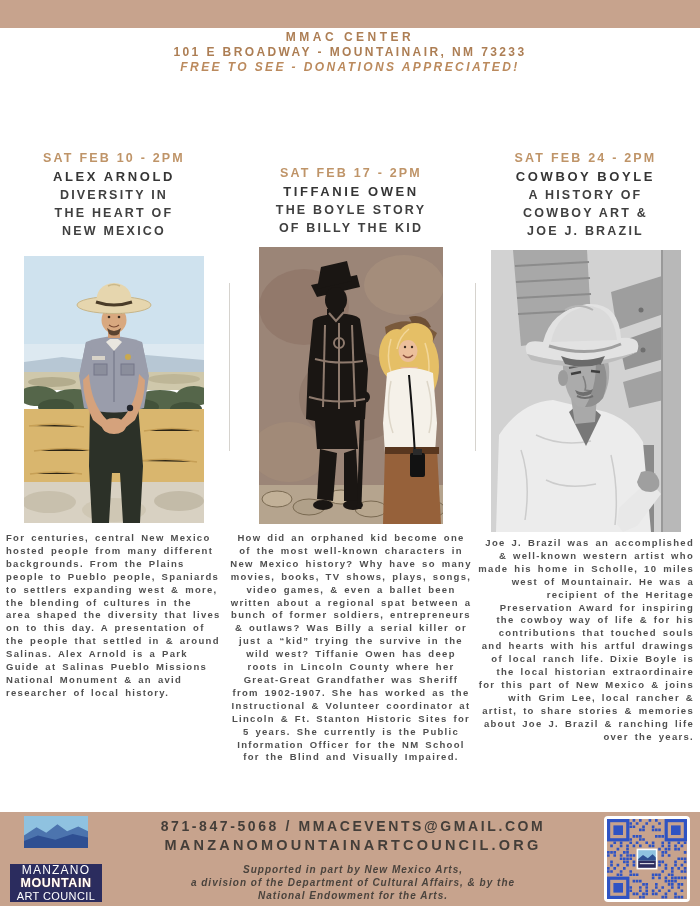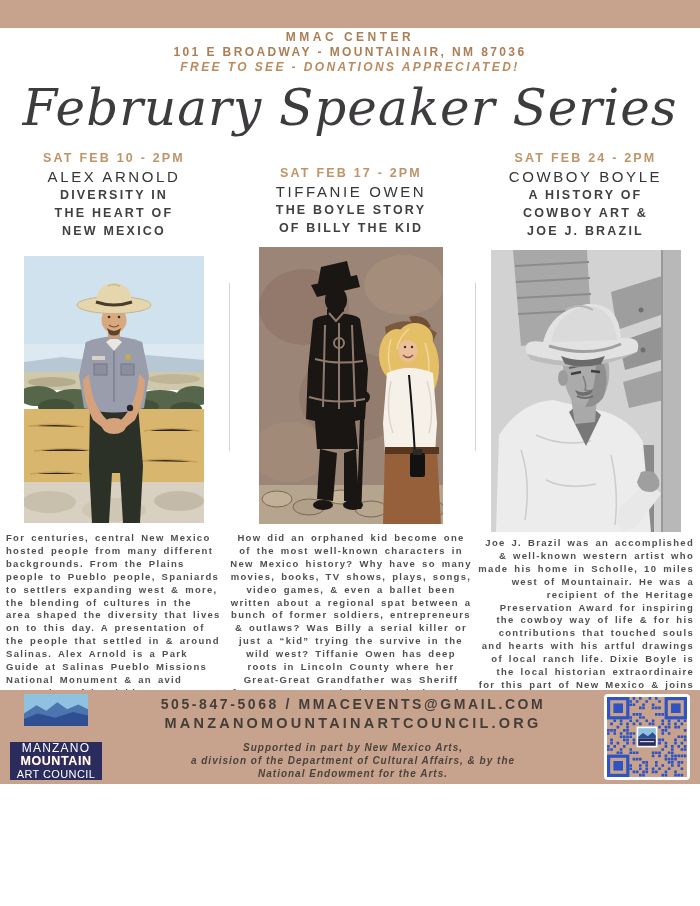--- a/index.html
+++ b/index.html
@@ -1,30 +1,30 @@
 <!DOCTYPE html>
 <html><head>
 <meta charset="utf-8">
 <style>
   html,body{margin:0;padding:0;background:#fff;}
-  .page{position:relative;width:700px;height:784px;background:#ffffff;overflow:hidden;
+  .page{position:relative;width:700px;height:906px;background:#ffffff;overflow:hidden;
         font-family:"Liberation Sans","DejaVu Sans",sans-serif;}
   .topbar{position:absolute;left:0;top:0;width:700px;height:28px;background:#c7a38d;}
   .header{position:absolute;left:0;top:30px;width:700px;text-align:center;}
   .venue{font-size:12px;font-weight:bold;letter-spacing:3.5px;color:#ad7e54;line-height:14px;}
   .address{font-size:12px;font-weight:bold;letter-spacing:2.4px;color:#ad7e54;line-height:14px;margin-top:1px;}
   .tagline{font-size:12px;font-weight:bold;font-style:italic;letter-spacing:2.4px;color:#bb8a5d;line-height:14px;margin-top:1px;}
   .script-title{font-family:"DejaVu Serif","Liberation Serif",serif;font-style:italic;font-weight:400;
         font-size:50px;color:#3e3b3e;line-height:62px;margin-top:3px;letter-spacing:1px;}
   .col{position:absolute;top:150px;text-align:center;}
   .col1{left:6px;width:216px;}
   .col2{left:230px;width:242px;padding-top:15px;}
   .col3{left:477px;width:217px;}
   .date{font-size:12.5px;font-weight:bold;letter-spacing:2.2px;color:#bf9468;line-height:17px;}
-  .name{font-size:15px;font-weight:normal;letter-spacing:2.6px;color:#353535;line-height:19px;}
+  .name{font-size:13px;font-weight:bold;letter-spacing:2.6px;color:#353535;line-height:19px;}
   .talk{font-size:12.5px;font-weight:bold;letter-spacing:2.2px;color:#404040;line-height:18px;white-space:pre-line;}
   .photo{display:block;margin:16px auto 9px auto;}
   .col2 .photo{margin-top:10px;margin-bottom:8px;}
   .col3 .photo{margin-top:10px;margin-bottom:5px;}
   .bio{font-size:9.5px;font-weight:bold;letter-spacing:1.3px;word-spacing:2px;color:#4f4f4f;line-height:12.9px;}
   .bio.left{text-align:left;}
   .bio.center{text-align:center;}
   .bio.right{text-align:right;}
   .divider{position:absolute;top:283px;width:1px;height:168px;background:#d6d3ce;}
   .div1{left:229px;} .div2{left:475px;}
@@ -46,23 +46,22 @@
   .qr svg{width:80px;height:80px;display:block;}
 </style>
 </head>
 <body>
 
 <div class="page">
   <div class="topbar"></div>
 
   <div class="header">
     <div class="venue">MMAC CENTER</div>
-    <div class="address">101 E BROADWAY - MOUNTAINAIR, NM 87036</div>
+    <div class="address">101 E BROADWAY - MOUNTAINAIR, NM 73233</div>
     <div class="tagline">FREE TO SEE - DONATIONS APPRECIATED!</div>
-    <div class="script-title">February Speaker Series</div>
   </div>
 
   <div class="col col1">
     <div class="date">SAT FEB 10 - 2PM</div>
     <div class="name">ALEX ARNOLD</div>
     <div class="talk">DIVERSITY IN
 THE HEART OF
 NEW MEXICO</div>
     <svg class="photo" width="180" height="267" viewBox="0 0 180 267">
       <rect width="180" height="120" fill="#cfe2ee"></rect>
@@ -269,21 +268,21 @@
         <path d="M0,28 L18,16 32,24 48,12 62,22 78,15 92,22 L92,46 0,46 Z" fill="#4c74ae"></path>
         <path d="M0,36 L20,28 45,34 70,26 92,31 L92,46 0,46 Z" fill="#2e4f92"></path>
       </svg>
       <div class="logo-text">
         <div class="logo-l1">MANZANO</div>
         <div class="logo-l2">MOUNTAIN</div>
         <div class="logo-l3">ART COUNCIL</div>
       </div>
     </div>
     <div class="foot-center">
-      <div class="contact">505-847-5068 / MMACEVENTS@GMAIL.COM</div>
+      <div class="contact">871-847-5068 / MMACEVENTS@GMAIL.COM</div>
       <div class="website">MANZANOMOUNTAINARTCOUNCIL.ORG</div>
       <div class="support">Supported in part by New Mexico Arts,
 a division of the Department of Cultural Affairs, &amp; by the
 National Endowment for the Arts.</div>
     </div>
     <div class="qr">
       <svg viewBox="0 0 100 100">
         <rect width="100" height="100" fill="#c7a38d"></rect>
         <path id="qr-modules" fill="#2f53c3" d="M32,0h3.3v3.3h-3.3zM40,0h3.3v3.3h-3.3zM52,0h3.3v3.3h-3.3zM60,0h3.3v3.3h-3.3zM28,4h3.3v3.3h-3.3zM36,4h3.3v3.3h-3.3zM48,4h3.3v3.3h-3.3zM64,4h3.3v3.3h-3.3zM28,8h3.3v3.3h-3.3zM32,8h3.3v3.3h-3.3zM44,8h3.3v3.3h-3.3zM56,8h3.3v3.3h-3.3zM40,12h3.3v3.3h-3.3zM44,12h3.3v3.3h-3.3zM56,12h3.3v3.3h-3.3zM60,12h3.3v3.3h-3.3zM64,12h3.3v3.3h-3.3zM32,20h3.3v3.3h-3.3zM36,20h3.3v3.3h-3.3zM40,20h3.3v3.3h-3.3zM60,20h3.3v3.3h-3.3zM64,20h3.3v3.3h-3.3zM68,20h3.3v3.3h-3.3zM28,24h3.3v3.3h-3.3zM40,24h3.3v3.3h-3.3zM44,24h3.3v3.3h-3.3zM8,28h3.3v3.3h-3.3zM16,28h3.3v3.3h-3.3zM28,28h3.3v3.3h-3.3zM36,28h3.3v3.3h-3.3zM48,28h3.3v3.3h-3.3zM56,28h3.3v3.3h-3.3zM68,28h3.3v3.3h-3.3zM76,28h3.3v3.3h-3.3zM88,28h3.3v3.3h-3.3zM96,28h3.3v3.3h-3.3zM4,32h3.3v3.3h-3.3zM16,32h3.3v3.3h-3.3zM24,32h3.3v3.3h-3.3zM32,32h3.3v3.3h-3.3zM40,32h3.3v3.3h-3.3zM52,32h3.3v3.3h-3.3zM56,32h3.3v3.3h-3.3zM68,32h3.3v3.3h-3.3zM76,32h3.3v3.3h-3.3zM84,32h3.3v3.3h-3.3zM92,32h3.3v3.3h-3.3zM12,36h3.3v3.3h-3.3zM24,36h3.3v3.3h-3.3zM64,36h3.3v3.3h-3.3zM72,36h3.3v3.3h-3.3zM76,36h3.3v3.3h-3.3zM84,36h3.3v3.3h-3.3zM88,36h3.3v3.3h-3.3zM0,40h3.3v3.3h-3.3zM4,40h3.3v3.3h-3.3zM8,40h3.3v3.3h-3.3zM20,40h3.3v3.3h-3.3zM24,40h3.3v3.3h-3.3zM68,40h3.3v3.3h-3.3zM72,40h3.3v3.3h-3.3zM96,40h3.3v3.3h-3.3zM0,44h3.3v3.3h-3.3zM8,44h3.3v3.3h-3.3zM16,44h3.3v3.3h-3.3zM24,44h3.3v3.3h-3.3zM28,44h3.3v3.3h-3.3zM32,44h3.3v3.3h-3.3zM68,44h3.3v3.3h-3.3zM76,44h3.3v3.3h-3.3zM16,48h3.3v3.3h-3.3zM20,48h3.3v3.3h-3.3zM24,48h3.3v3.3h-3.3zM28,48h3.3v3.3h-3.3zM88,48h3.3v3.3h-3.3zM92,48h3.3v3.3h-3.3zM96,48h3.3v3.3h-3.3zM4,52h3.3v3.3h-3.3zM20,52h3.3v3.3h-3.3zM24,52h3.3v3.3h-3.3zM32,52h3.3v3.3h-3.3zM64,52h3.3v3.3h-3.3zM68,52h3.3v3.3h-3.3zM84,52h3.3v3.3h-3.3zM96,52h3.3v3.3h-3.3zM4,56h3.3v3.3h-3.3zM12,56h3.3v3.3h-3.3zM24,56h3.3v3.3h-3.3zM32,56h3.3v3.3h-3.3zM64,56h3.3v3.3h-3.3zM72,56h3.3v3.3h-3.3zM84,56h3.3v3.3h-3.3zM92,56h3.3v3.3h-3.3zM0,60h3.3v3.3h-3.3zM8,60h3.3v3.3h-3.3zM20,60h3.3v3.3h-3.3zM72,60h3.3v3.3h-3.3zM80,60h3.3v3.3h-3.3zM88,60h3.3v3.3h-3.3zM96,60h3.3v3.3h-3.3zM0,64h3.3v3.3h-3.3zM4,64h3.3v3.3h-3.3zM16,64h3.3v3.3h-3.3zM28,64h3.3v3.3h-3.3zM68,64h3.3v3.3h-3.3zM80,64h3.3v3.3h-3.3zM92,64h3.3v3.3h-3.3zM96,64h3.3v3.3h-3.3zM12,68h3.3v3.3h-3.3zM16,68h3.3v3.3h-3.3zM28,68h3.3v3.3h-3.3zM32,68h3.3v3.3h-3.3zM36,68h3.3v3.3h-3.3zM56,68h3.3v3.3h-3.3zM60,68h3.3v3.3h-3.3zM64,68h3.3v3.3h-3.3zM76,68h3.3v3.3h-3.3zM80,68h3.3v3.3h-3.3zM56,72h3.3v3.3h-3.3zM64,72h3.3v3.3h-3.3zM72,72h3.3v3.3h-3.3zM80,72h3.3v3.3h-3.3zM84,72h3.3v3.3h-3.3zM88,72h3.3v3.3h-3.3zM92,72h3.3v3.3h-3.3zM96,72h3.3v3.3h-3.3zM32,76h3.3v3.3h-3.3zM36,76h3.3v3.3h-3.3zM40,76h3.3v3.3h-3.3zM72,76h3.3v3.3h-3.3zM76,76h3.3v3.3h-3.3zM80,76h3.3v3.3h-3.3zM84,76h3.3v3.3h-3.3zM44,80h3.3v3.3h-3.3zM48,80h3.3v3.3h-3.3zM60,80h3.3v3.3h-3.3zM76,80h3.3v3.3h-3.3zM80,80h3.3v3.3h-3.3zM88,80h3.3v3.3h-3.3zM92,80h3.3v3.3h-3.3zM28,84h3.3v3.3h-3.3zM40,84h3.3v3.3h-3.3zM48,84h3.3v3.3h-3.3zM60,84h3.3v3.3h-3.3zM68,84h3.3v3.3h-3.3zM80,84h3.3v3.3h-3.3zM88,84h3.3v3.3h-3.3zM28,88h3.3v3.3h-3.3zM40,88h3.3v3.3h-3.3zM48,88h3.3v3.3h-3.3zM56,88h3.3v3.3h-3.3zM64,88h3.3v3.3h-3.3zM76,88h3.3v3.3h-3.3zM92,88h3.3v3.3h-3.3zM32,92h3.3v3.3h-3.3zM36,92h3.3v3.3h-3.3zM44,92h3.3v3.3h-3.3zM48,92h3.3v3.3h-3.3zM56,92h3.3v3.3h-3.3zM60,92h3.3v3.3h-3.3zM72,92h3.3v3.3h-3.3zM84,92h3.3v3.3h-3.3zM40,96h3.3v3.3h-3.3zM44,96h3.3v3.3h-3.3zM68,96h3.3v3.3h-3.3zM72,96h3.3v3.3h-3.3zM84,96h3.3v3.3h-3.3zM88,96h3.3v3.3h-3.3zM92,96h3.3v3.3h-3.3z"></path>
         <g fill="#2f53c3">

